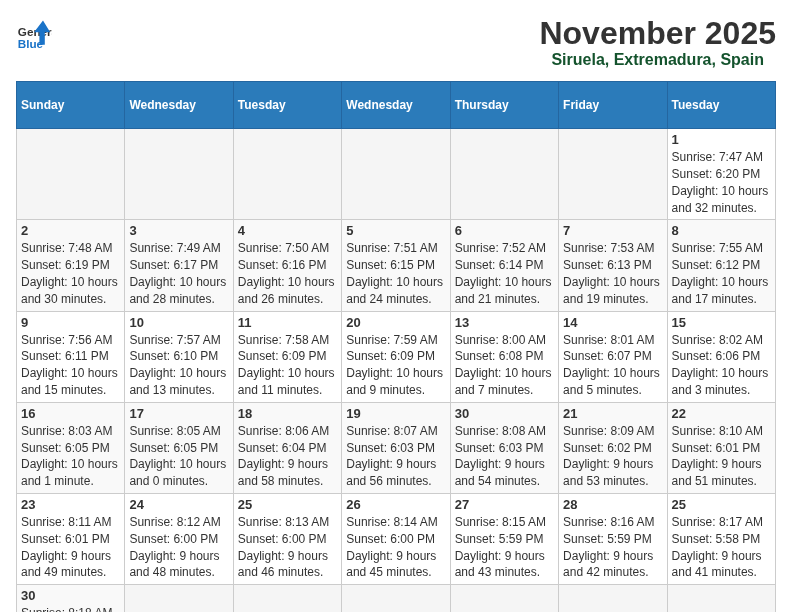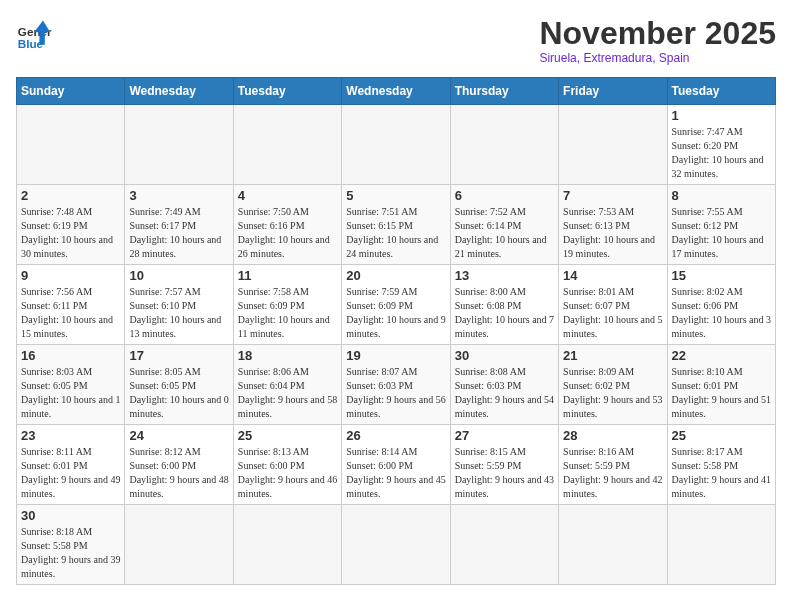--- a/index.html
+++ b/index.html
@@ -19,43 +19,44 @@
     .logo {
       display: flex;
       align-items: center;
       gap: 4px;
     }
     .logo-icon {
       width: 36px;
       height: 36px;
     }
     .title-area {
-      text-align: left;
+      text-align: center;
     }
     .month-title {
       font-size: 32px;
       font-weight: bold;
       color: #333;
       line-height: 1.1;
     }
     .location-title {
-      font-size: 12px;
-      color: #6d28d9;
+      font-size: 16px;
+      color: #14532d;
+      font-weight: bold;
     }
     .calendar {
       width: 100%;
       border-collapse: collapse;
       border: 1px solid #ccc;
     }
     .calendar th {
       background: #2b7bba;
       color: #fff;
       font-size: 12px;
       font-weight: bold;
-      padding: 6px 4px;
+      padding: 16px 4px;
       text-align: left;
       border: 1px solid #2466a0;
     }
     .calendar td {
       border: 1px solid #ccc;
       vertical-align: top;
       padding: 3px 4px;
       width: 108px;
       min-height: 80px;
       background: #fff;
@@ -66,24 +67,23 @@
       background: #f9f9f9;
     }
     .day-number {
       font-size: 13px;
       font-weight: bold;
       color: #333;
       display: block;
       margin-bottom: 2px;
     }
     .day-info {
-      font-size: 10px;
+      font-size: 12px;
       color: #333;
       line-height: 1.4;
-      font-family: Liberation Serif, serif;
     }
     .calendar tr:nth-child(even) td {
       background: #f9f9f9;
     }
     .calendar tr:nth-child(odd) td {
       background: #ffffff;
     }
     .calendar td.empty {
       background: #f5f5f5 !important;
     }

